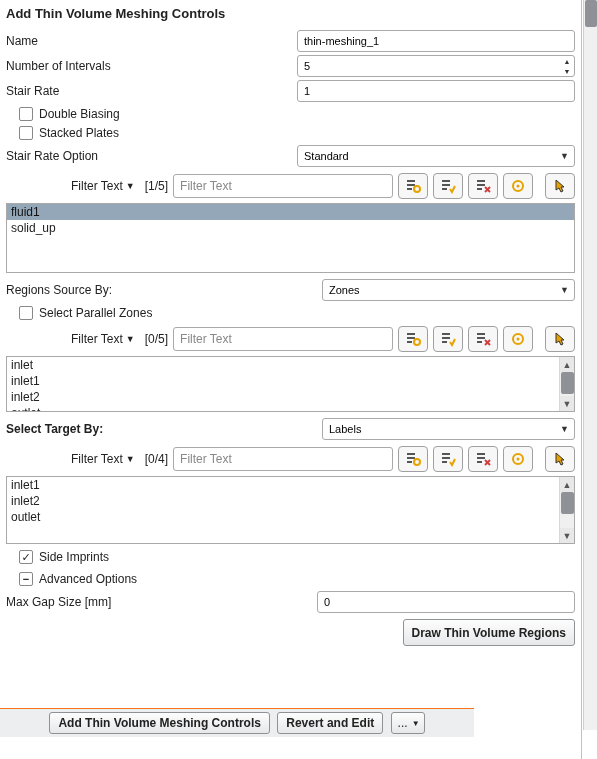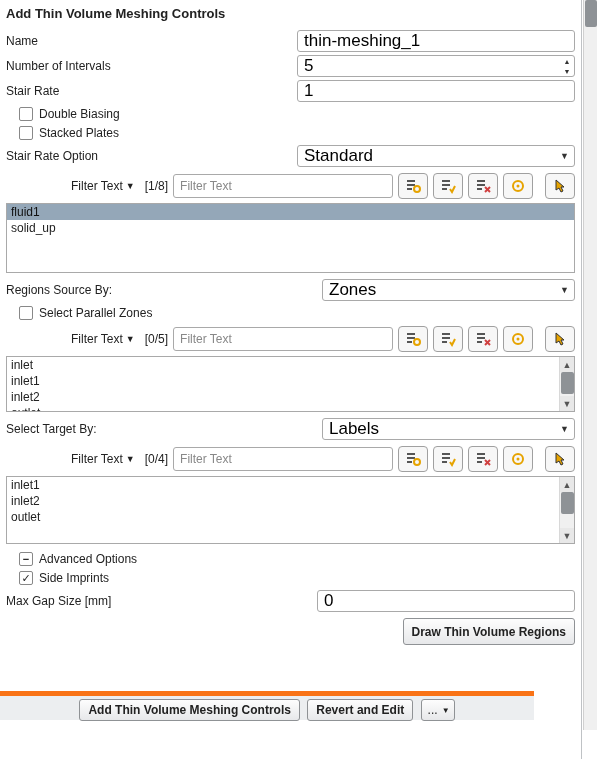--- a/index.html
+++ b/index.html
@@ -31,24 +31,24 @@
   }
   .vthumb1 {
     position:absolute;
     left:1px; top:0;
     width:12px; height:27px;
     background:#8e9296;
     border-radius:2px;
   }
   .below-scroll {
     position:absolute;
-    left:0; top:691px;
-    width:534px; height:29px;
+    left:0; top:708px;
+    width:474px; height:29px;
     background:#eceef0;
-    border-top:5px solid #f97316;
+    border-top:1px solid #f97316;
   }
   .title {
     font-weight:bold;
     font-size:13px;
     padding:2px 0 6px 0;
   }
   .row {
     display:flex;
     align-items:center;
     margin:3px 0;
@@ -61,21 +61,21 @@
     flex:1;
   }
   input[type="text"].txt,
   .spinner, .select {
     width:100%;
     height:22px;
     border:1px solid #a9a9a9;
     border-radius:3px;
     background:#fff;
     padding:2px 6px;
-    font-size:17px;
+    font-size:11px;
     font-family:inherit;
   }
   .spinner-wrap {
     position:relative;
     width:100%;
   }
   .spinner-wrap input {
     padding-right:16px;
   }
   .spin-btns {
@@ -315,21 +315,21 @@
         <span class="caret">▼</span>
       </div>
     </div>
   </div>
 
   <div class="filter-row">
     <div class="filter-drop">
       <span>Filter Text</span>
       <span class="dcaret">▼</span>
     </div>
-    <span class="count">[1/8]</span>
+    <span class="count">[1/5]</span>
     <input class="filter-input" type="text" placeholder="Filter Text" style="">
     <div class="icon-btn">
       <svg class="ico" viewBox="0 0 16 16">
           <line class="lines" x1="2" y1="3" x2="10" y2="3"></line>
           <line class="lines" x1="2" y1="7" x2="10" y2="7"></line>
           <line class="lines" x1="2" y1="11" x2="7" y2="11"></line>
           <circle class="circ" cx="12" cy="11" r="3"></circle>
         </svg>
     </div>
     <div class="icon-btn">
@@ -440,21 +440,21 @@
     <div class="list-scroll">
       <div class="ls-arrow">▲</div>
       <div class="ls-track">
           <div class="ls-thumb" style="top:0; height:22px;"></div>
         </div>
       <div class="ls-arrow down">▼</div>
     </div>
   </div>
 
   <div class="row section-label">
-    <div class="label" style="flex:0 0 310px;">Select Target By:</div>
+    <div class="label" style="flex:0 0 310px;font-weight:bold;">Select Target By:</div>
     <div class="field">
       <div class="select-wrap">
         <input class="txt select" type="text" readonly="" value="Labels" style="">
         <span class="caret">▼</span>
       </div>
     </div>
   </div>
 
   <div class="filter-row">
     <div class="filter-drop">
@@ -510,27 +510,27 @@
       </div>
     <div class="list-scroll">
       <div class="ls-arrow">▲</div>
       <div class="ls-track">
           <div class="ls-thumb" style="top:0; height:22px;"></div>
         </div>
       <div class="ls-arrow down">▼</div>
     </div>
   </div>
 
+  <div class="chk-row">
+    <div class="chk checked"></div>
+    <span>Side Imprints</span>
+  </div>
   <div class="chk-row" style="margin-top:8px;">
     <div class="chk minus"></div>
     <span>Advanced Options</span>
-  </div>
-  <div class="chk-row">
-    <div class="chk checked"></div>
-    <span>Side Imprints</span>
   </div>
 
   <div class="row">
     <div class="label" style="flex:0 0 305px;">Max Gap Size [mm]</div>
     <div class="field">
       <input class="txt" type="text" value="0" style="">
     </div>
   </div>
 
   <div class="draw-row">

